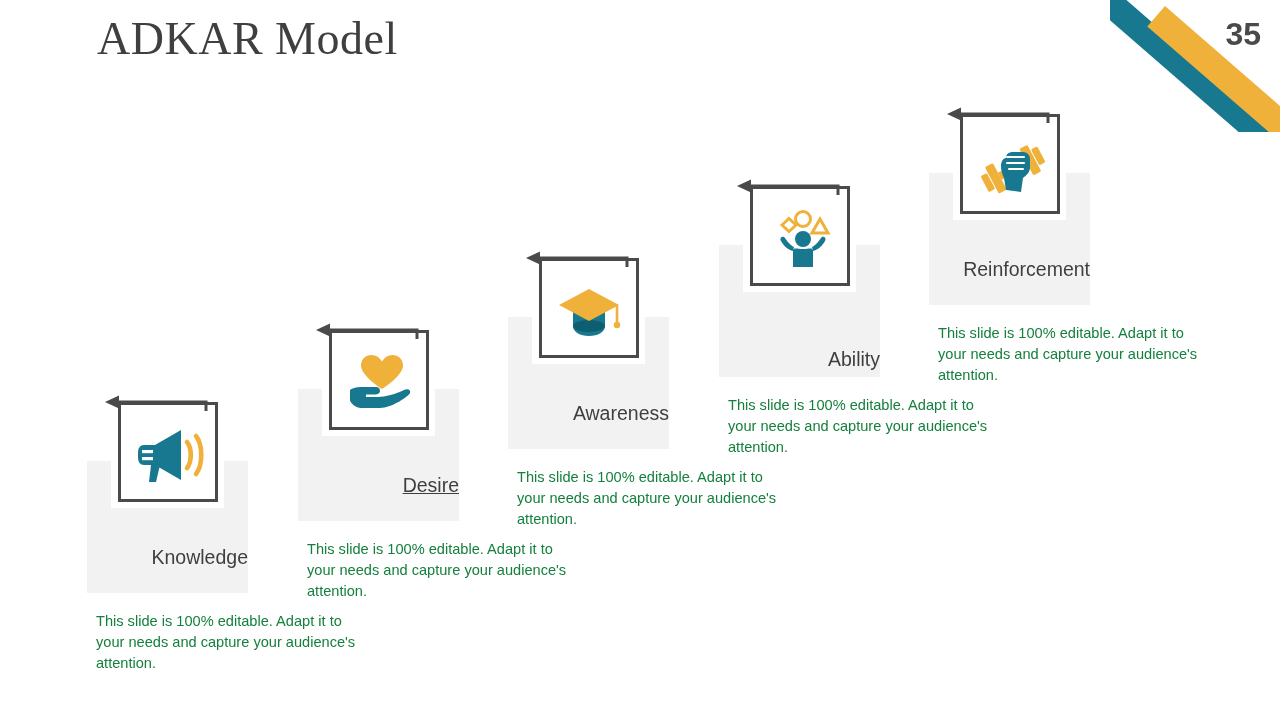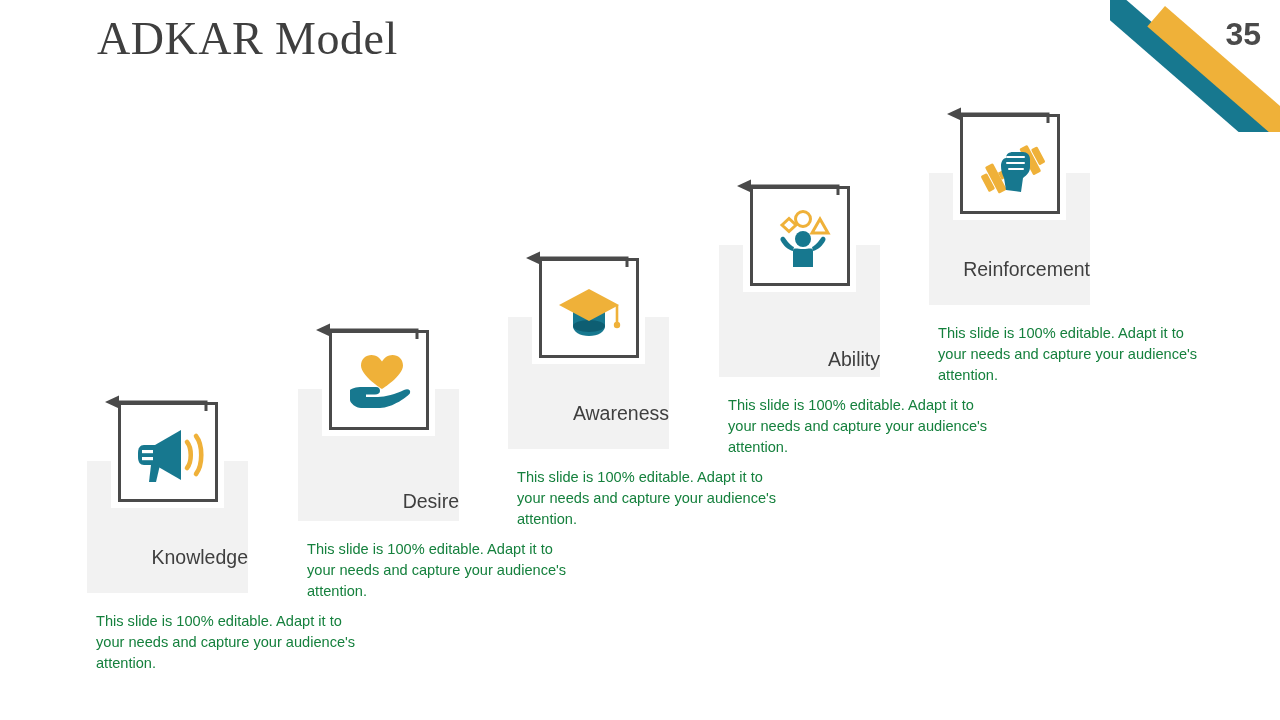--- a/index.html
+++ b/index.html
@@ -144,21 +144,21 @@
           <path d="M61,12 C68,21 68,41 61,50" stroke="#EFB139" stroke-width="4.6" fill="none" stroke-linecap="round"></path>
         </svg>
       </div>
     </div>
 
     <div class="desc" style="left:96px; top:611px; width:268px;">This slide is 100% editable. Adapt it to your needs and capture your audience's attention.</div>
   </div>
 
   <div class="step">
     <div class="card" style="left:298px; top:389px; width:161px; height:132px;"></div>
-    <div class="card-label" style="left:298px; top:490px; width:161px;">Desire</div>
+    <div class="card-label" style="left:298px; top:474px; width:161px;text-decoration:underline;">Desire</div>
 
     <div class="icon-shell" style="left:322px; top:323px; width:113px; height:113px;"></div>
     <div class="icon-box" style="left:329px; top:330px;">
       <div class="arrow-wrap">
         <svg width="124" height="22" viewBox="0 0 124 22">
           <path d="M103,20 L103,11 L14,11" stroke="#4A4A4A" stroke-width="3" fill="none"></path>
           <path d="M2,11 L16,4.5 L16,17.5 Z" fill="#4A4A4A"></path>
         </svg>
       </div>
       <div class="icon-art">

